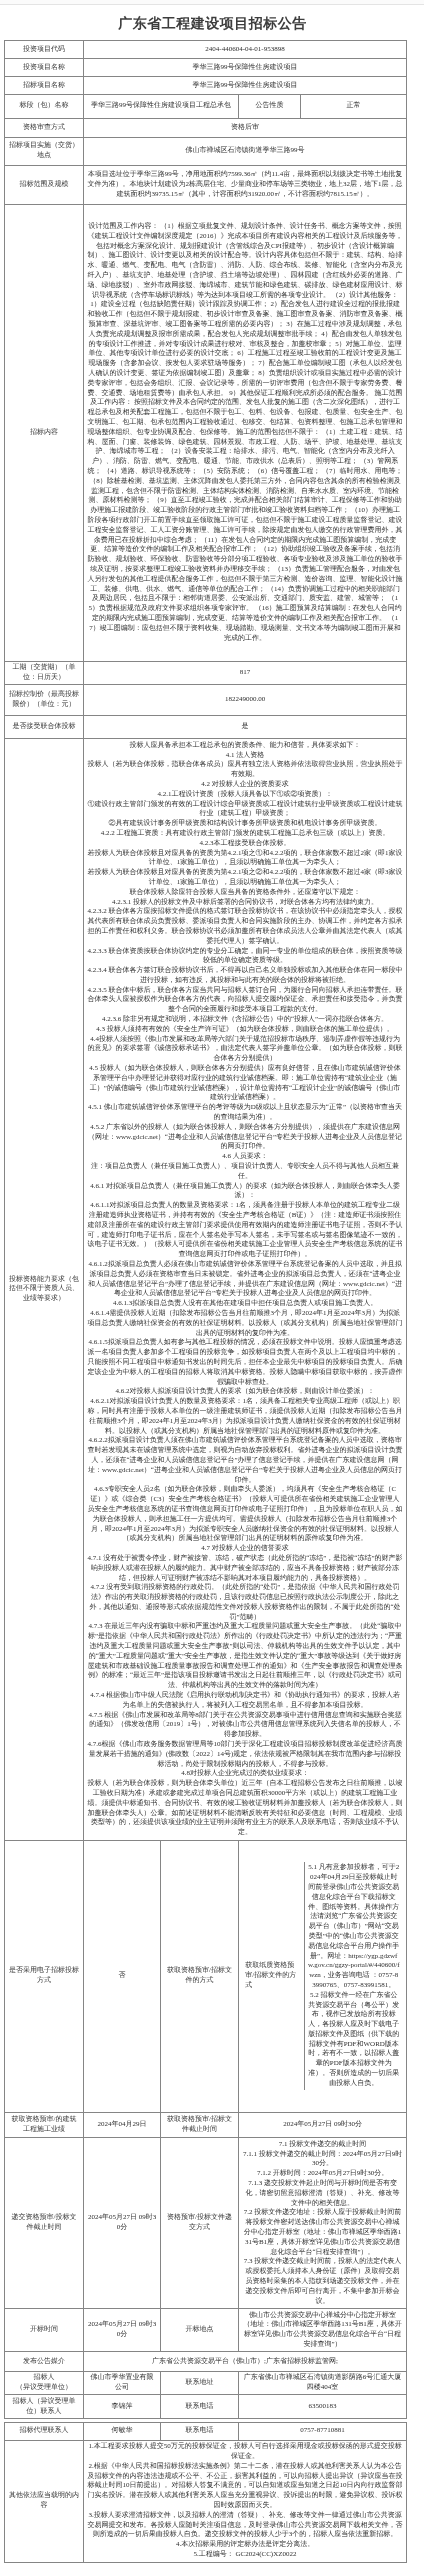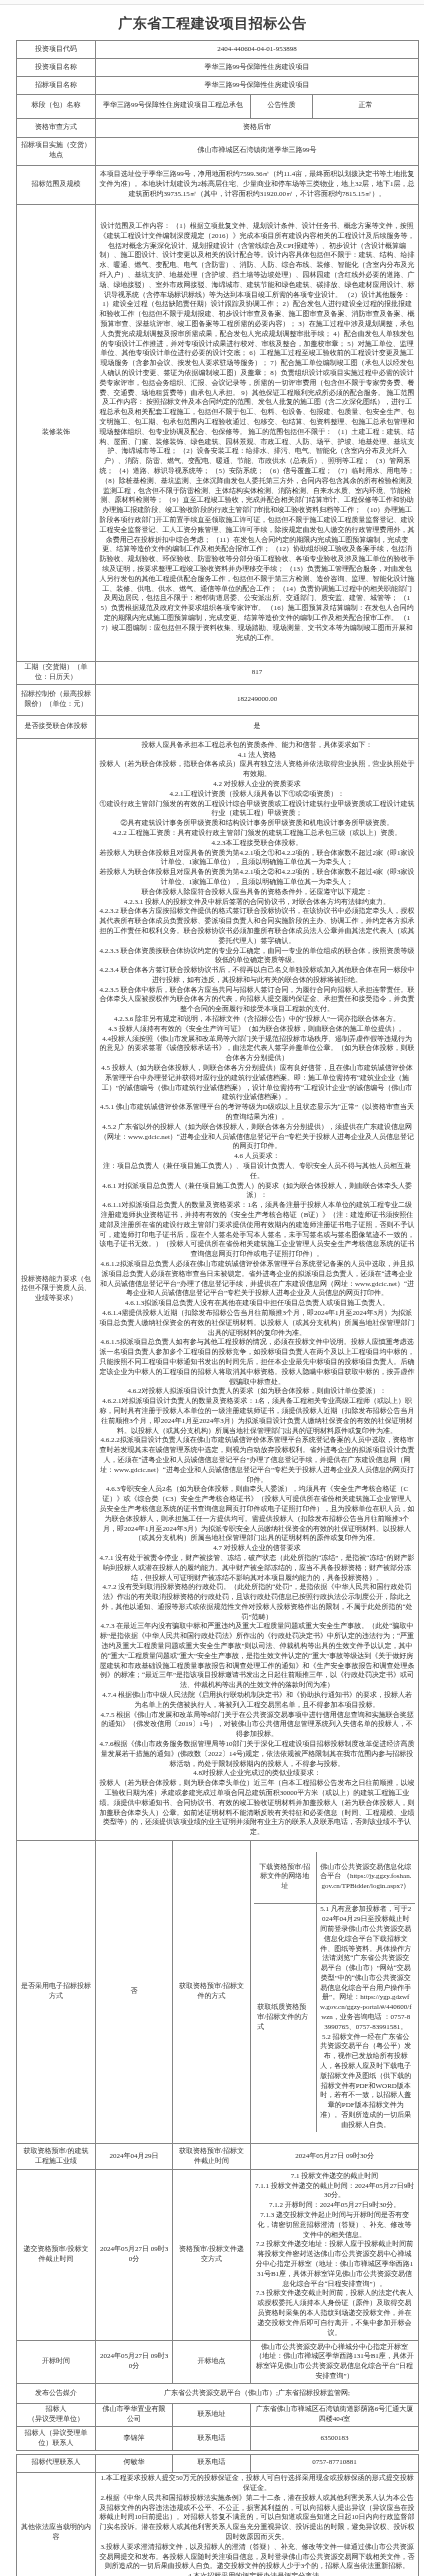--- a/index.html
+++ b/index.html
@@ -1,19 +1,19 @@
 <!DOCTYPE html>
 <html style="font-size:8.2px"><head>
 <meta charset="utf-8">
 <style>
   html,body{margin:0;padding:0;background:#ffffff;}
   body{width:425px;font-family:"Liberation Serif","DejaVu Serif",serif;color:#2e2e2e;}
   .top-strip{height:4.1px;background:#fbfbfb;border-bottom:0.5px solid #e4e4e4;}
   .page-title{text-align:center;font-size:14px;font-weight:bold;color:#3d3d3d;margin:10.3px 0 6.7px 0;letter-spacing:0.5px;}
-  table.doc{border-collapse:collapse;table-layout:fixed;width:402px;margin-left:16px;padding-left:10px;}
+  table.doc{border-collapse:collapse;table-layout:fixed;width:402px;margin-left:4px;padding-left:10px;}
   table.doc td{border:0.5px solid #858585;padding:1.5px 3.1px;font-size:7px;line-height:9.8px;text-align:center;vertical-align:middle;white-space:pre-line;word-break:break-all;overflow:hidden;}
   td.lft{text-align:left;}
   td.lbl{color:#333;}
   td.nest{padding:0;}
   table.inner{border-collapse:collapse;table-layout:fixed;width:100%;height:100%;}
   table.inner td{border:0;padding:1.5px 3.1px;font-size:7px;line-height:9.8px;vertical-align:middle;white-space:pre-line;word-break:break-all;}
   table.inner td.ib-r{border-right:0.5px solid #858585;}
   table.inner tr.ib-b td{border-bottom:0.5px solid #858585;}
   .tbl-gap{height:2.6px;}
 </style>
@@ -57,21 +57,21 @@
     </tr>
     <tr>
       <td class="lbl" style="height:24px">招标项目实施（交货）地点</td>
       <td colspan="4">佛山市禅城区石湾镇街道季华三路99号</td>
     </tr>
     <tr>
       <td class="lbl" style="height:35px">招标范围及规模</td>
       <td colspan="4" class="lft">本项目选址位于季华三路99号，净用地面积约7599.36㎡（约11.4亩，最终面积以划拨决定书等土地批复文件为准）。本地块计划建设为2栋高层住宅、少量商业和停车场等三类物业，地上32层，地下1层，总建筑面积约39735.15㎡（其中，计容面积约31920.00㎡，不计容面积约7815.15㎡）。</td>
     </tr>
     <tr>
-      <td class="lbl" style="height:453px">装修装饰</td>
+      <td class="lbl" style="height:453px">招标内容</td>
       <td colspan="4" class="lft">设计范围及工作内容： （1）根据立项批复文件、规划设计条件、设计任务书、概念方案等文件，按照《建筑工程设计文件编制深度规定（2016）》完成本项目所有建设内容相关的工程设计及后续服务等，包括对概念方案深化设计、规划报建设计（含管线综合及CPI报建等）、初步设计（含设计概算编制）、施工图设计、设计变更以及相关的设计配合等。设计内容具体包括但不限于：建筑、结构、给排水、暖通、燃气、变配电、电气（含防雷）、消防、人防、综合布线、装修、智能化（含室内分布及光纤入户）、基坑支护、地基处理（含护坡、挡土墙等边坡处理）、园林园建（含红线外必要的道路、广场、绿地接驳）、室外市政网接驳、海绵城市、建筑节能和绿色建筑、碳排放、绿色建材应用设计、标识导视系统（含停车场标识标线）等为达到本项目竣工所需的各项专业设计。 （2）设计其他服务： 1）建设全过程（包括缺陷责任期）设计跟踪及协调工作； 2）配合发包人进行建设全过程的报批报建和验收工作（包括但不限于规划报建、初步设计审查及备案、施工图审查及备案、消防审查及备案、概预算审查、深基坑评审、竣工图备案等工程所需的必要内容）； 3）在施工过程中涉及规划调整，承包人负责完成规划调整及报审所需成果，配合发包人完成规划调整审批手续； 4）配合由发包人单独发包的专项设计工作推进，并对专项设计成果进行校对、审核及整合，加盖校审章； 5）对施工单位、监理单位、其他专项设计单位进行必要的设计交底； 6）工程施工过程至竣工验收前的工程设计变更及施工现场服务（含参加会议、按发包人要求驻场等服务）； 7）配合施工单位编制竣工图（承包人以经发包人确认的设计变更、签证为依据编制竣工图）及盖章； 8）负责组织设计或项目实施过程中必需的设计类专家评审，包括会务组织、汇报、会议记录等，所需的一切评审费用（包含但不限于专家劳务费、餐费、交通费、场地租赁费等）由承包人承担。 9）其他保证工程顺利完成所必须的配合服务。 施工范围及工作内容： 按照招标文件及本合同约定的范围、发包人批复的施工图（含二次深化图纸），进行工程总承包及相关配套工程施工，包括但不限于包工、包料、包设备、包报建、包质量、包安全生产、包文明施工、包工期、包承包范围内工程验收通过、包移交、包结算、包资料整理、包施工总承包管理和现场整体组织、包专业协调及配合、包保修等。 施工的范围包括但不限于： （1）土建工程：建筑、结构、屋面、门窗、装修装饰、绿色建筑、园林景观、市政工程、人防、场平、护坡、地基处理、基坑支护、海绵城市等工程； （2）设备安装工程：给排水、排污、电气、智能化（含室内分布及光纤入户）、消防、防雷、燃气、变配电、暖通、节能、市政供水（总表后）、照明等工程； （3）管网系统； （4）道路、标识导视系统等； （5）安防系统； （6）信号覆盖工程； （7）临时用水、用电等； （8）除桩基检测、基坑监测、主体沉降由发包人委托第三方外，合同内容包含其余的所有检验检测及监测工程，包含但不限于防雷检测、主体结构实体检测、消防检测、自来水水质、室内环境、节能检测、原材料检测等； （9）直至工程竣工验收，完成并配合相关部门结算审计、工程保修等工作和协助办理施工报建阶段、竣工验收阶段的行政主管部门审批和竣工验收资料归档等工作； （10）办理施工阶段各项行政部门开工前置手续直至领取施工许可证，包括但不限于施工建设工程质量监督登记、建设工程安全监督登记、工人工资分账管理、施工许可手续，除按规定由发包人缴交的行政管理费用外，其余费用已在投标折扣中综合考虑； （11）在发包人合同约定的期限内完成施工图预算编制，完成变更、结算等造价文件的编制工作及相关配合报审工作； （12）协助组织竣工验收及备案手续，包括消防验收、规划验收、环保验收、防雷验收等分部分项工程验收、各项专业验收及涉及施工单位的验收手续及证明，按要求整理工程竣工验收资料并办理移交手续； （13）负责施工管理配合服务，对由发包人另行发包的其他工程提供配合服务工作，包括但不限于第三方检测、造价咨询、监理、智能化设计施工、装修、供电、供水、燃气、通信等单位的配合工作； （14）负责协调施工过程中的相关职能部门及周边居民，包括且不限于：相邻街道居委、公安派出所、交通部门、质安监、建管、城管等； （15）负责根据规范及政府文件要求组织各项专家评审。 （16）施工图预算及结算编制：在发包人合同约定的期限内完成施工图预算编制，完成变更、结算等造价文件的编制工作及相关配合报审工作。 （17）竣工图编制：应包括但不限于资料收集、现场踏勘、现场测量、文书文本等为编制竣工图而开展和完成的工作。</td>
     </tr>
     <tr>
       <td class="lbl" style="height:15px">工期（交货期）（单位：日历天）</td>
       <td colspan="4">817</td>
     </tr>
     <tr>
       <td class="lbl" style="height:27px">招标控制价（最高投标限价）（单位：元）</td>
       <td colspan="4">182249000.00</td>
     </tr>
@@ -127,24 +127,20 @@
 投标人（若为联合体投标，则为联合体牵头单位）近三年（自本工程招标公告发布之日往前顺推，以竣工验收日期为准）承建或参建完成过单项合同总建筑面积30000平方米（或以上）的建筑工程施工业绩。须提供中标通知书、合同协议书、有效的竣工验收证明材料并加盖投标人（若为联合体投标人，则加盖联合体牵头人）公章。如前述证明材料不能清晰反映有关特征和必要信息（时间、工程规模、业绩类型等）的，还须提供该项业绩的业主证明并须附有业主方的联系人及联系电话，否则该业绩不予认定。</td>
     </tr>
     <tr>
       <td class="lbl" style="height:268px">是否采用电子招标投标方式</td>
       <td>否</td>
       <td class="lbl">获取资格预审/招标文件的方式</td>
       <td colspan="2" class="nest">
         <table class="inner">
           <colgroup><col style="width:62px"><col></colgroup>
           <tbody>
-            <tr class="ib-b">
-              <td class="lbl ib-r" style="height:48px;text-align:center">下载资格预审/招标文件的网络地址</td>
-              <td class="lft">佛山市公共资源交易信息化综合平台 （https://jy.ggzy.foshan.gov.cn/TPBidder/login.aspx?）</td>
-            </tr>
             <tr>
               <td class="lbl ib-r" style="height:216px;text-align:left">获取纸质资格预审/招标文件的方式</td>
               <td class="lft">5.1 凡有意参加投标者，可于2024年04月29日至投标截止时间前登录佛山市公共资源交易信息化综合平台下载招标文件、图纸等资料。具体操作方法请浏览“广东省公共资源交易平台（佛山市）”网站“交易类型”中的“佛山市公共资源交易信息化综合平台用户操作手册”。网址：https://ygp.gdzwfw.gov.cn/ggzy-portal/#/440600/fwzn，业务咨询电话 ：0757-83990765、0757-83991581。
 5.2 招标文件一经在广东省公共资源交易平台（粤公平）发布，视作已发放给所有投标人，各投标人应及时下载电子版招标文件及图纸（供下载的招标文件有PDF和WORD版本时，若有不一致，以招标人盖章的PDF版本招标文件为准）。否则所造成的一切后果由投标人自负。</td>
             </tr>
           </tbody>
         </table>
       </td>
     </tr>
     <tr>

